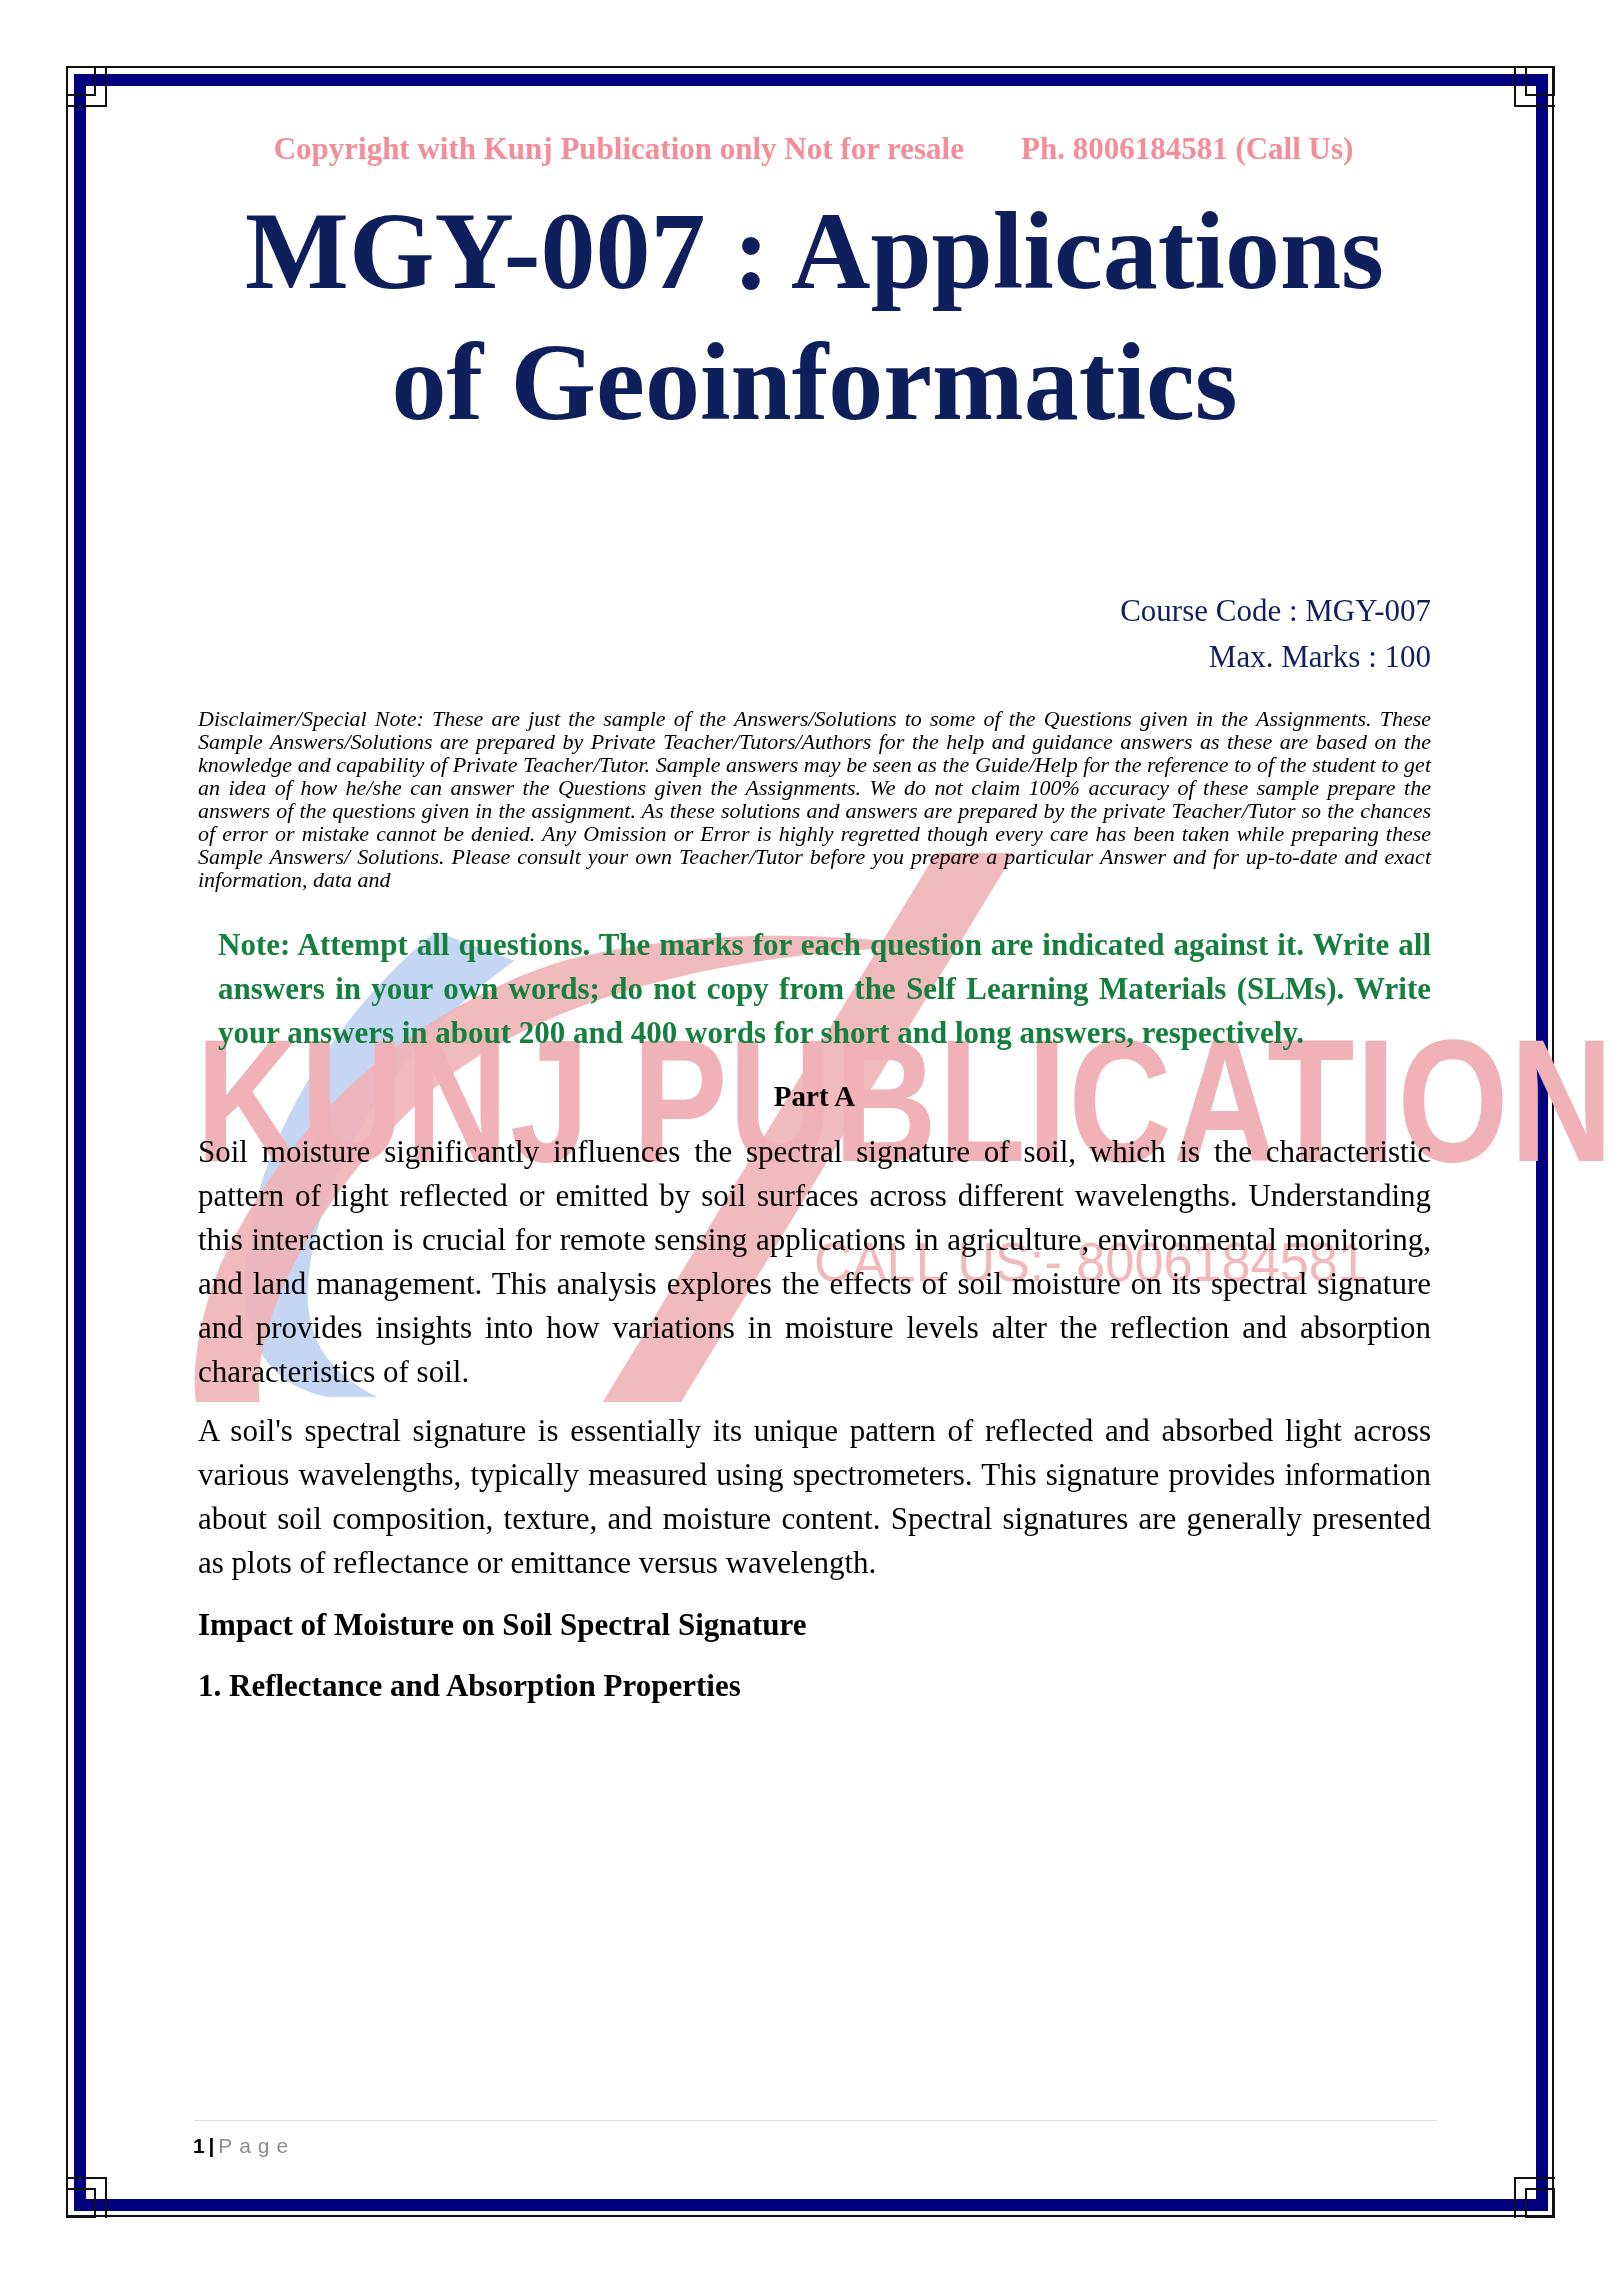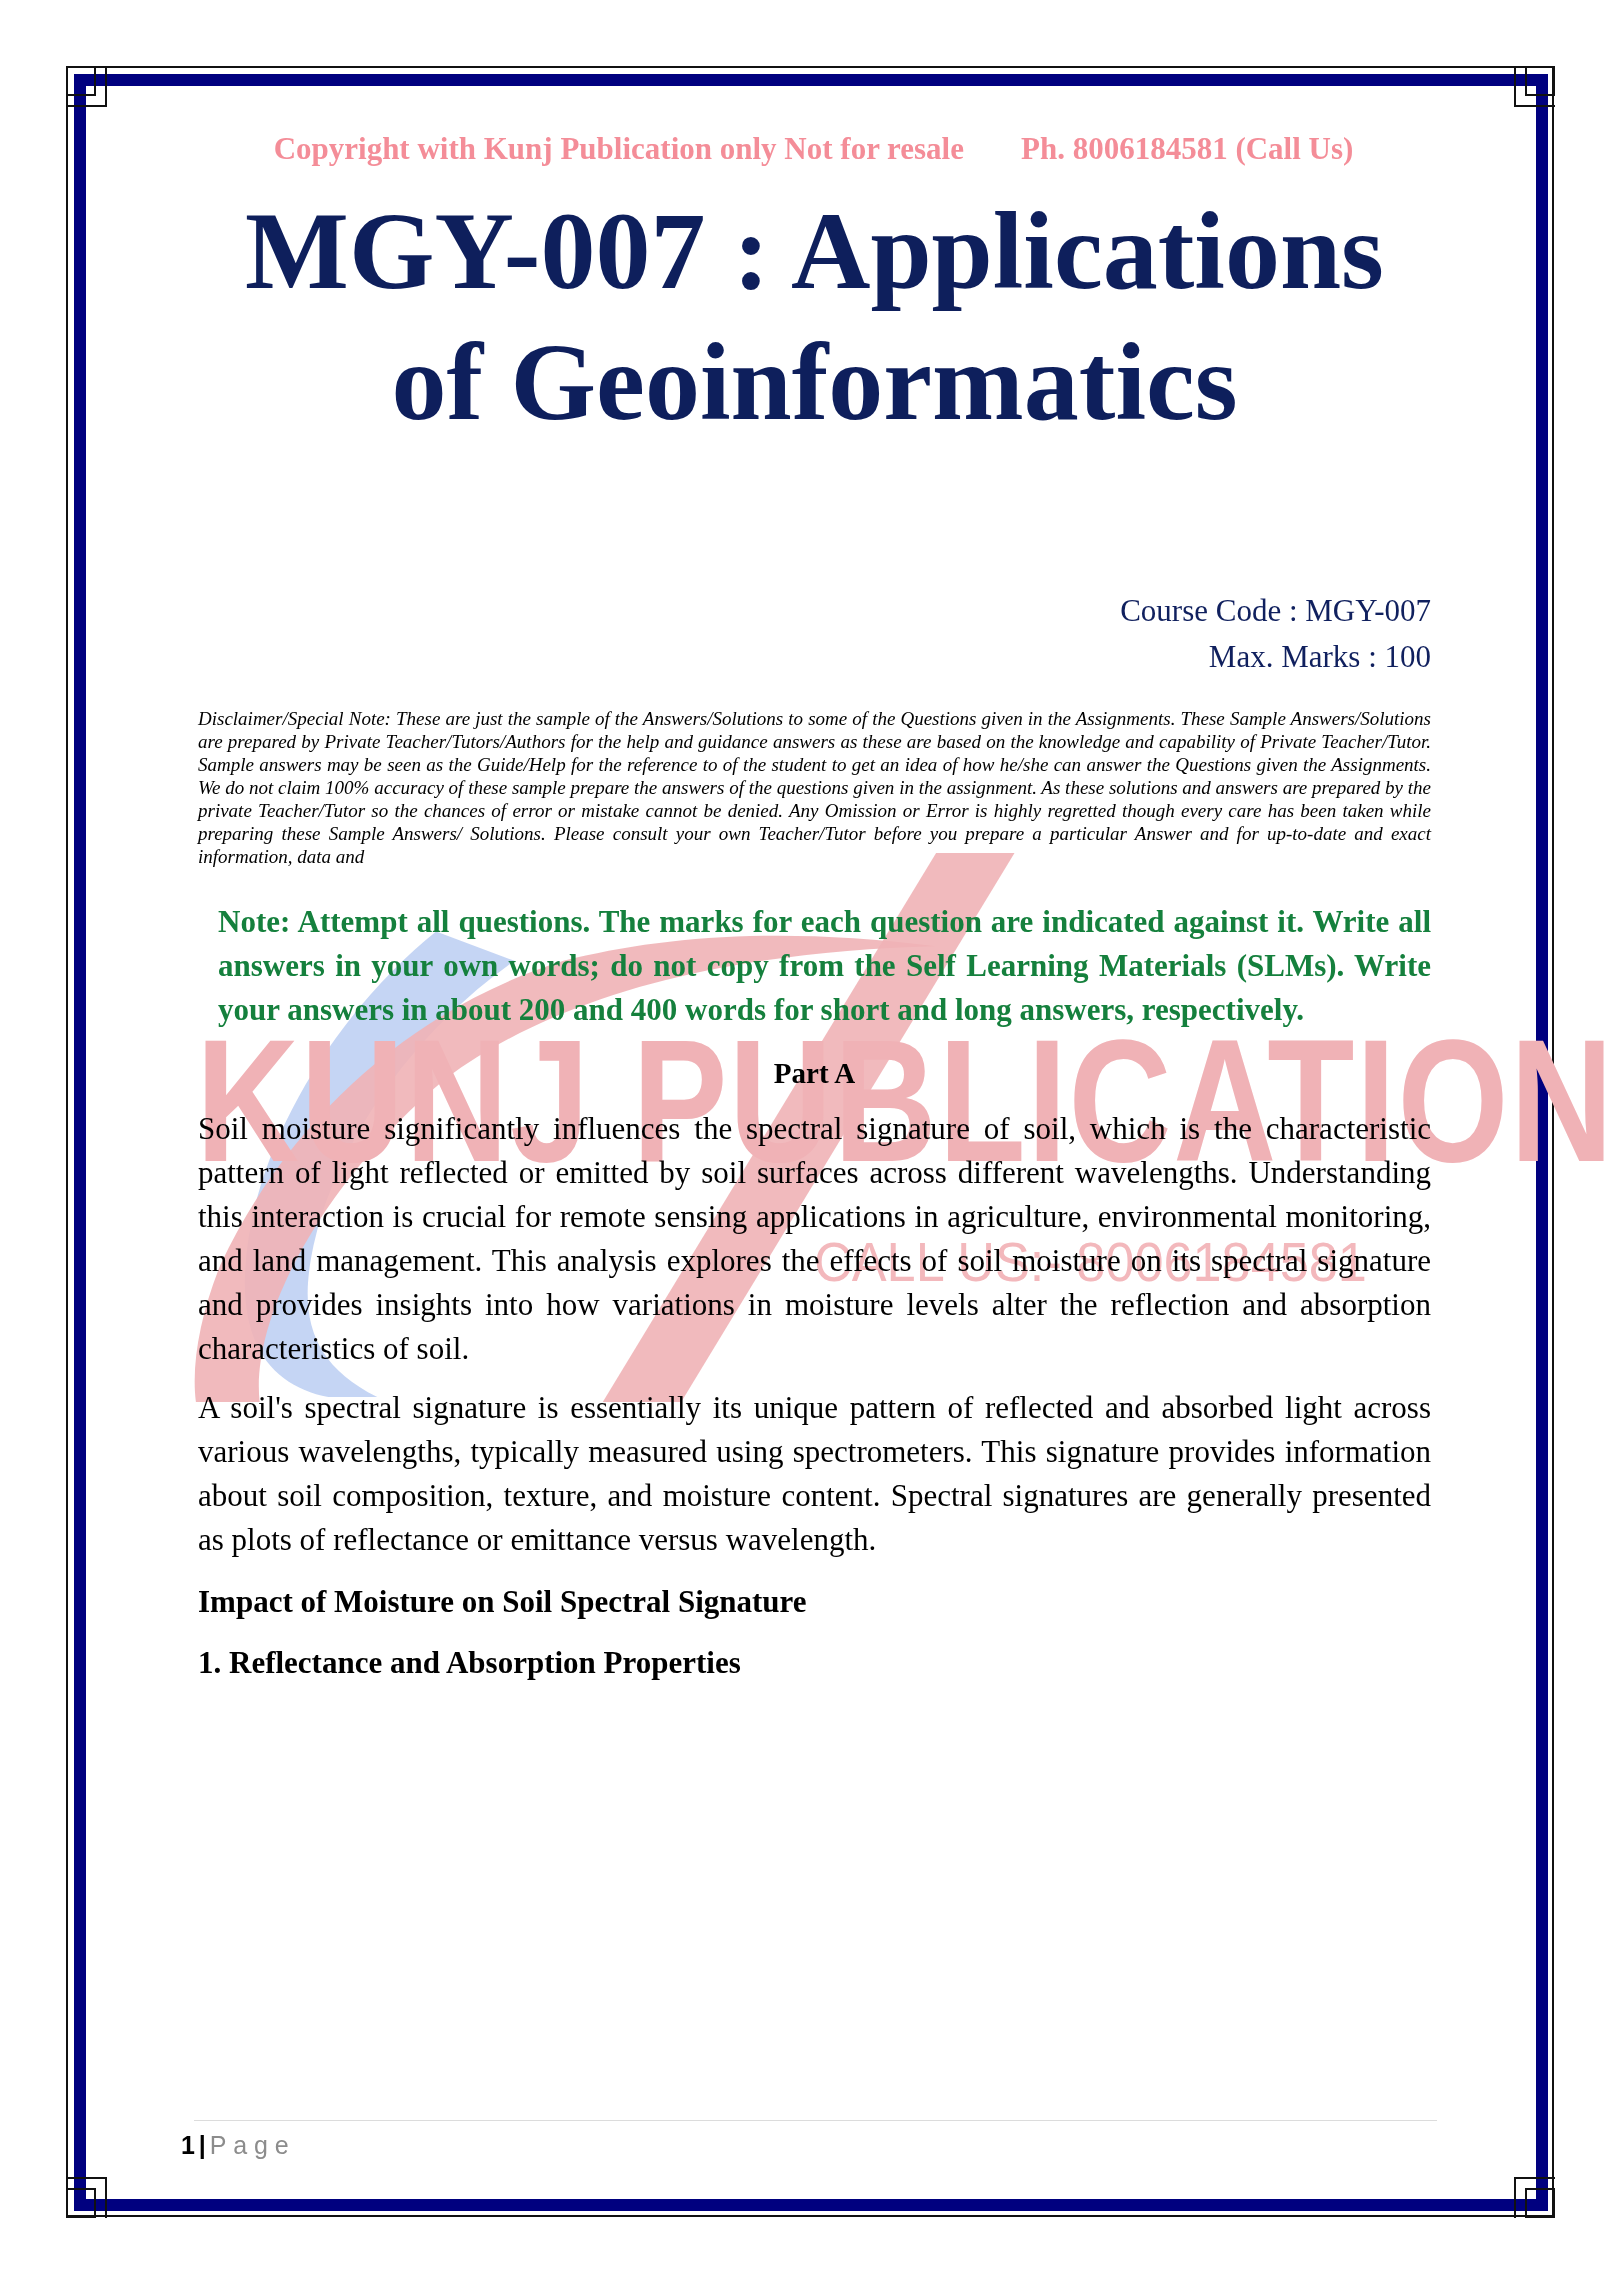--- a/index.html
+++ b/index.html
@@ -34,34 +34,34 @@
                   transform: scaleX(0.95); transform-origin: left top; z-index: 0; }
 
   .content { position: absolute; left: 198px; top: 129px; width: 1233px; z-index: 1; }
 
   .copyright { display: flex; justify-content: center; gap: 57px; color: #f48d98; font-weight: bold;
                font-size: 31px; line-height: 39px; margin-left: -2px; }
   .title { text-align: center; color: #0e1f5c; font-weight: bold; font-size: 110px;
            line-height: 131px; margin-top: 17.6px; letter-spacing: 0px; }
   .codes { text-align: right; color: #10205e; font-weight: normal; font-size: 31px; line-height: 46px;
            margin-top: 140px; }
-  .disclaimer { font-style: italic; font-size: 19px; line-height: 23px; text-align: justify;
+  .disclaimer { font-style: italic; font-size: 22px; line-height: 23px; text-align: justify;
                 margin-top: 27.4px; color: #000; }
   .disclaimer .last { display: block; margin-top: 7.8px; }
   .note { color: #15803d; font-weight: bold; font-size: 31px; line-height: 44px; text-align: justify;
           margin-top: 32px; margin-left: 20px; }
   .part { text-align: center; font-weight: bold; font-size: 29px; line-height: 39px; margin-top: 21.6px; }
   .question { color: #1e72bd; font-weight: bold; font-size: 31px; line-height: 43px; text-align: justify;
               margin-top: 15.7px; }
   .para { font-size: 31px; line-height: 44px; text-align: justify; margin-top: 14.7px; }
   .heading { font-weight: bold; font-size: 31px; line-height: 44px; margin-top: 17.6px; }
 
   .footer-rule { position: absolute; left: 194px; top: 2120px; width: 1243px; height: 1px; background: #dcdcdc; z-index: 1; }
-  .footer { position: absolute; left: 181px; top: 2129px; font-family: "Liberation Sans", "DejaVu Sans", sans-serif;
-            font-size: 25px; line-height: 33px; z-index: 1; }
+  .footer { position: absolute; left: 193px; top: 2129px; font-family: "Liberation Sans", "DejaVu Sans", sans-serif;
+            font-size: 21px; line-height: 33px; z-index: 1; }
   .footer .num { font-weight: bold; color: #000; }
   .footer .sep { font-weight: bold; color: #000; margin: 0 3.9px; }
   .footer .pg { color: #8c8c8c; letter-spacing: 6.9px; }
 </style>
 </head>
 <body>
 
 <div class="border-outer"></div>
 <div class="border-navy"></div>
 <div class="corner tl1"></div>

